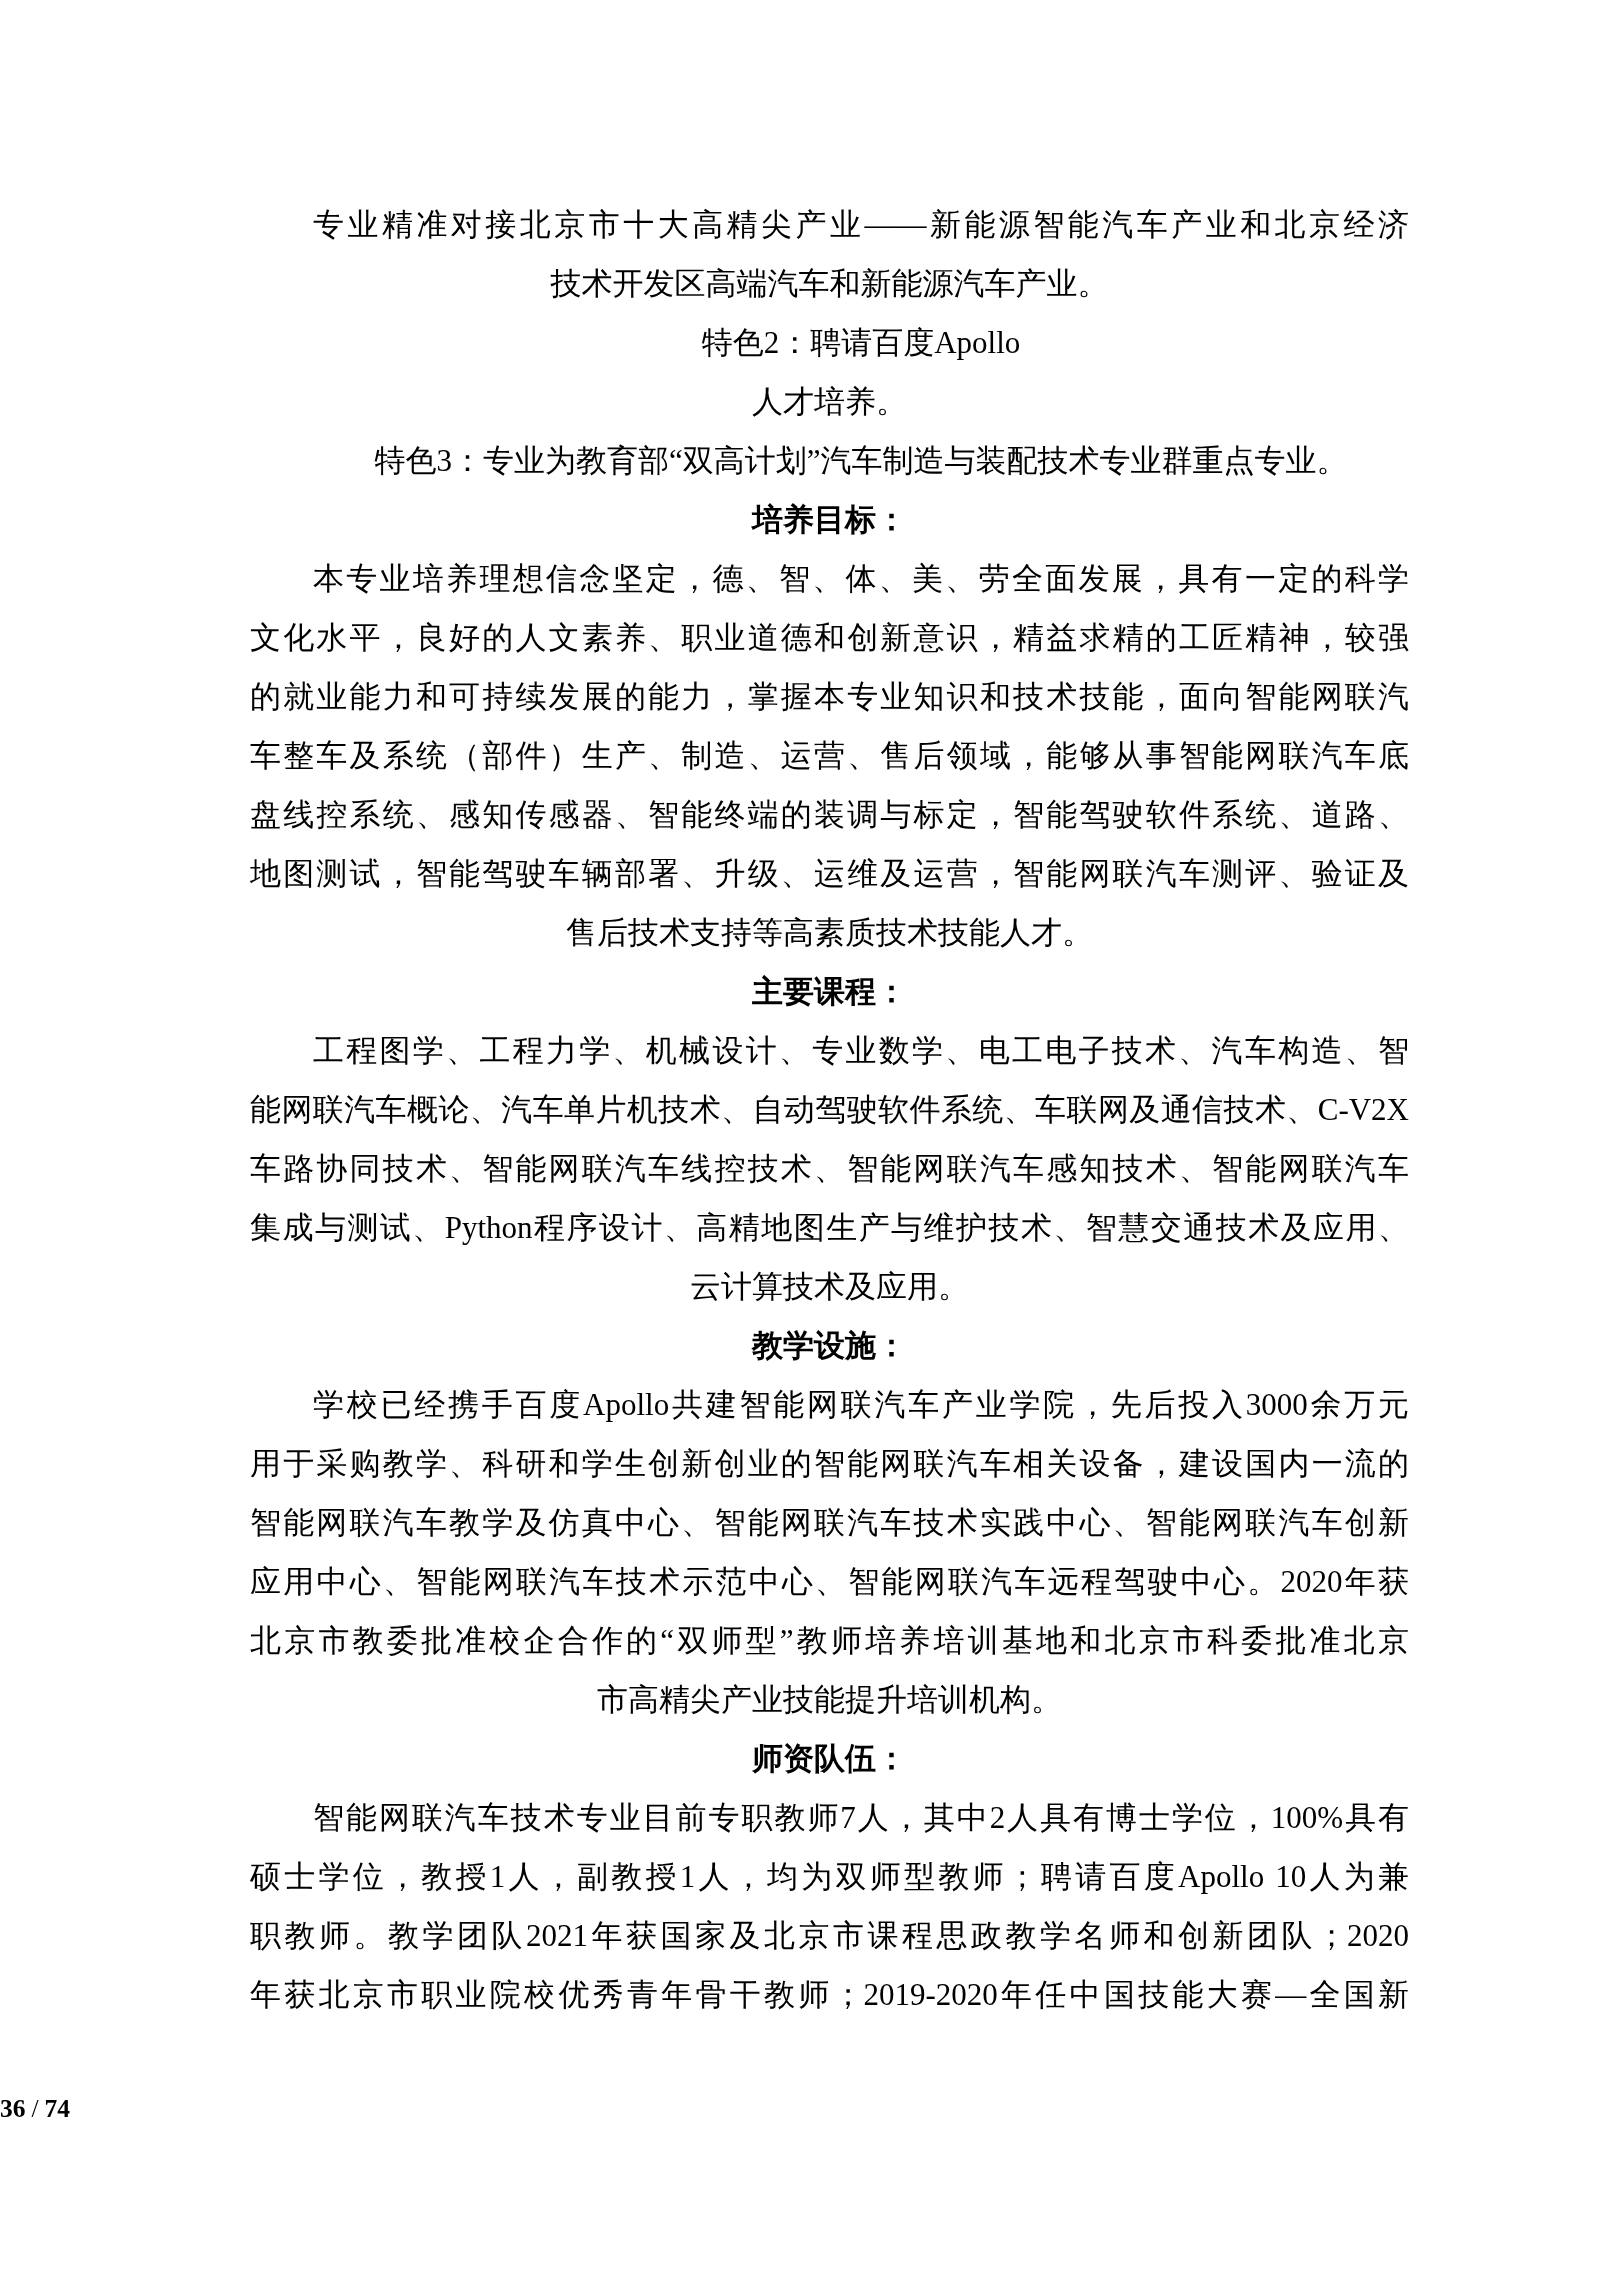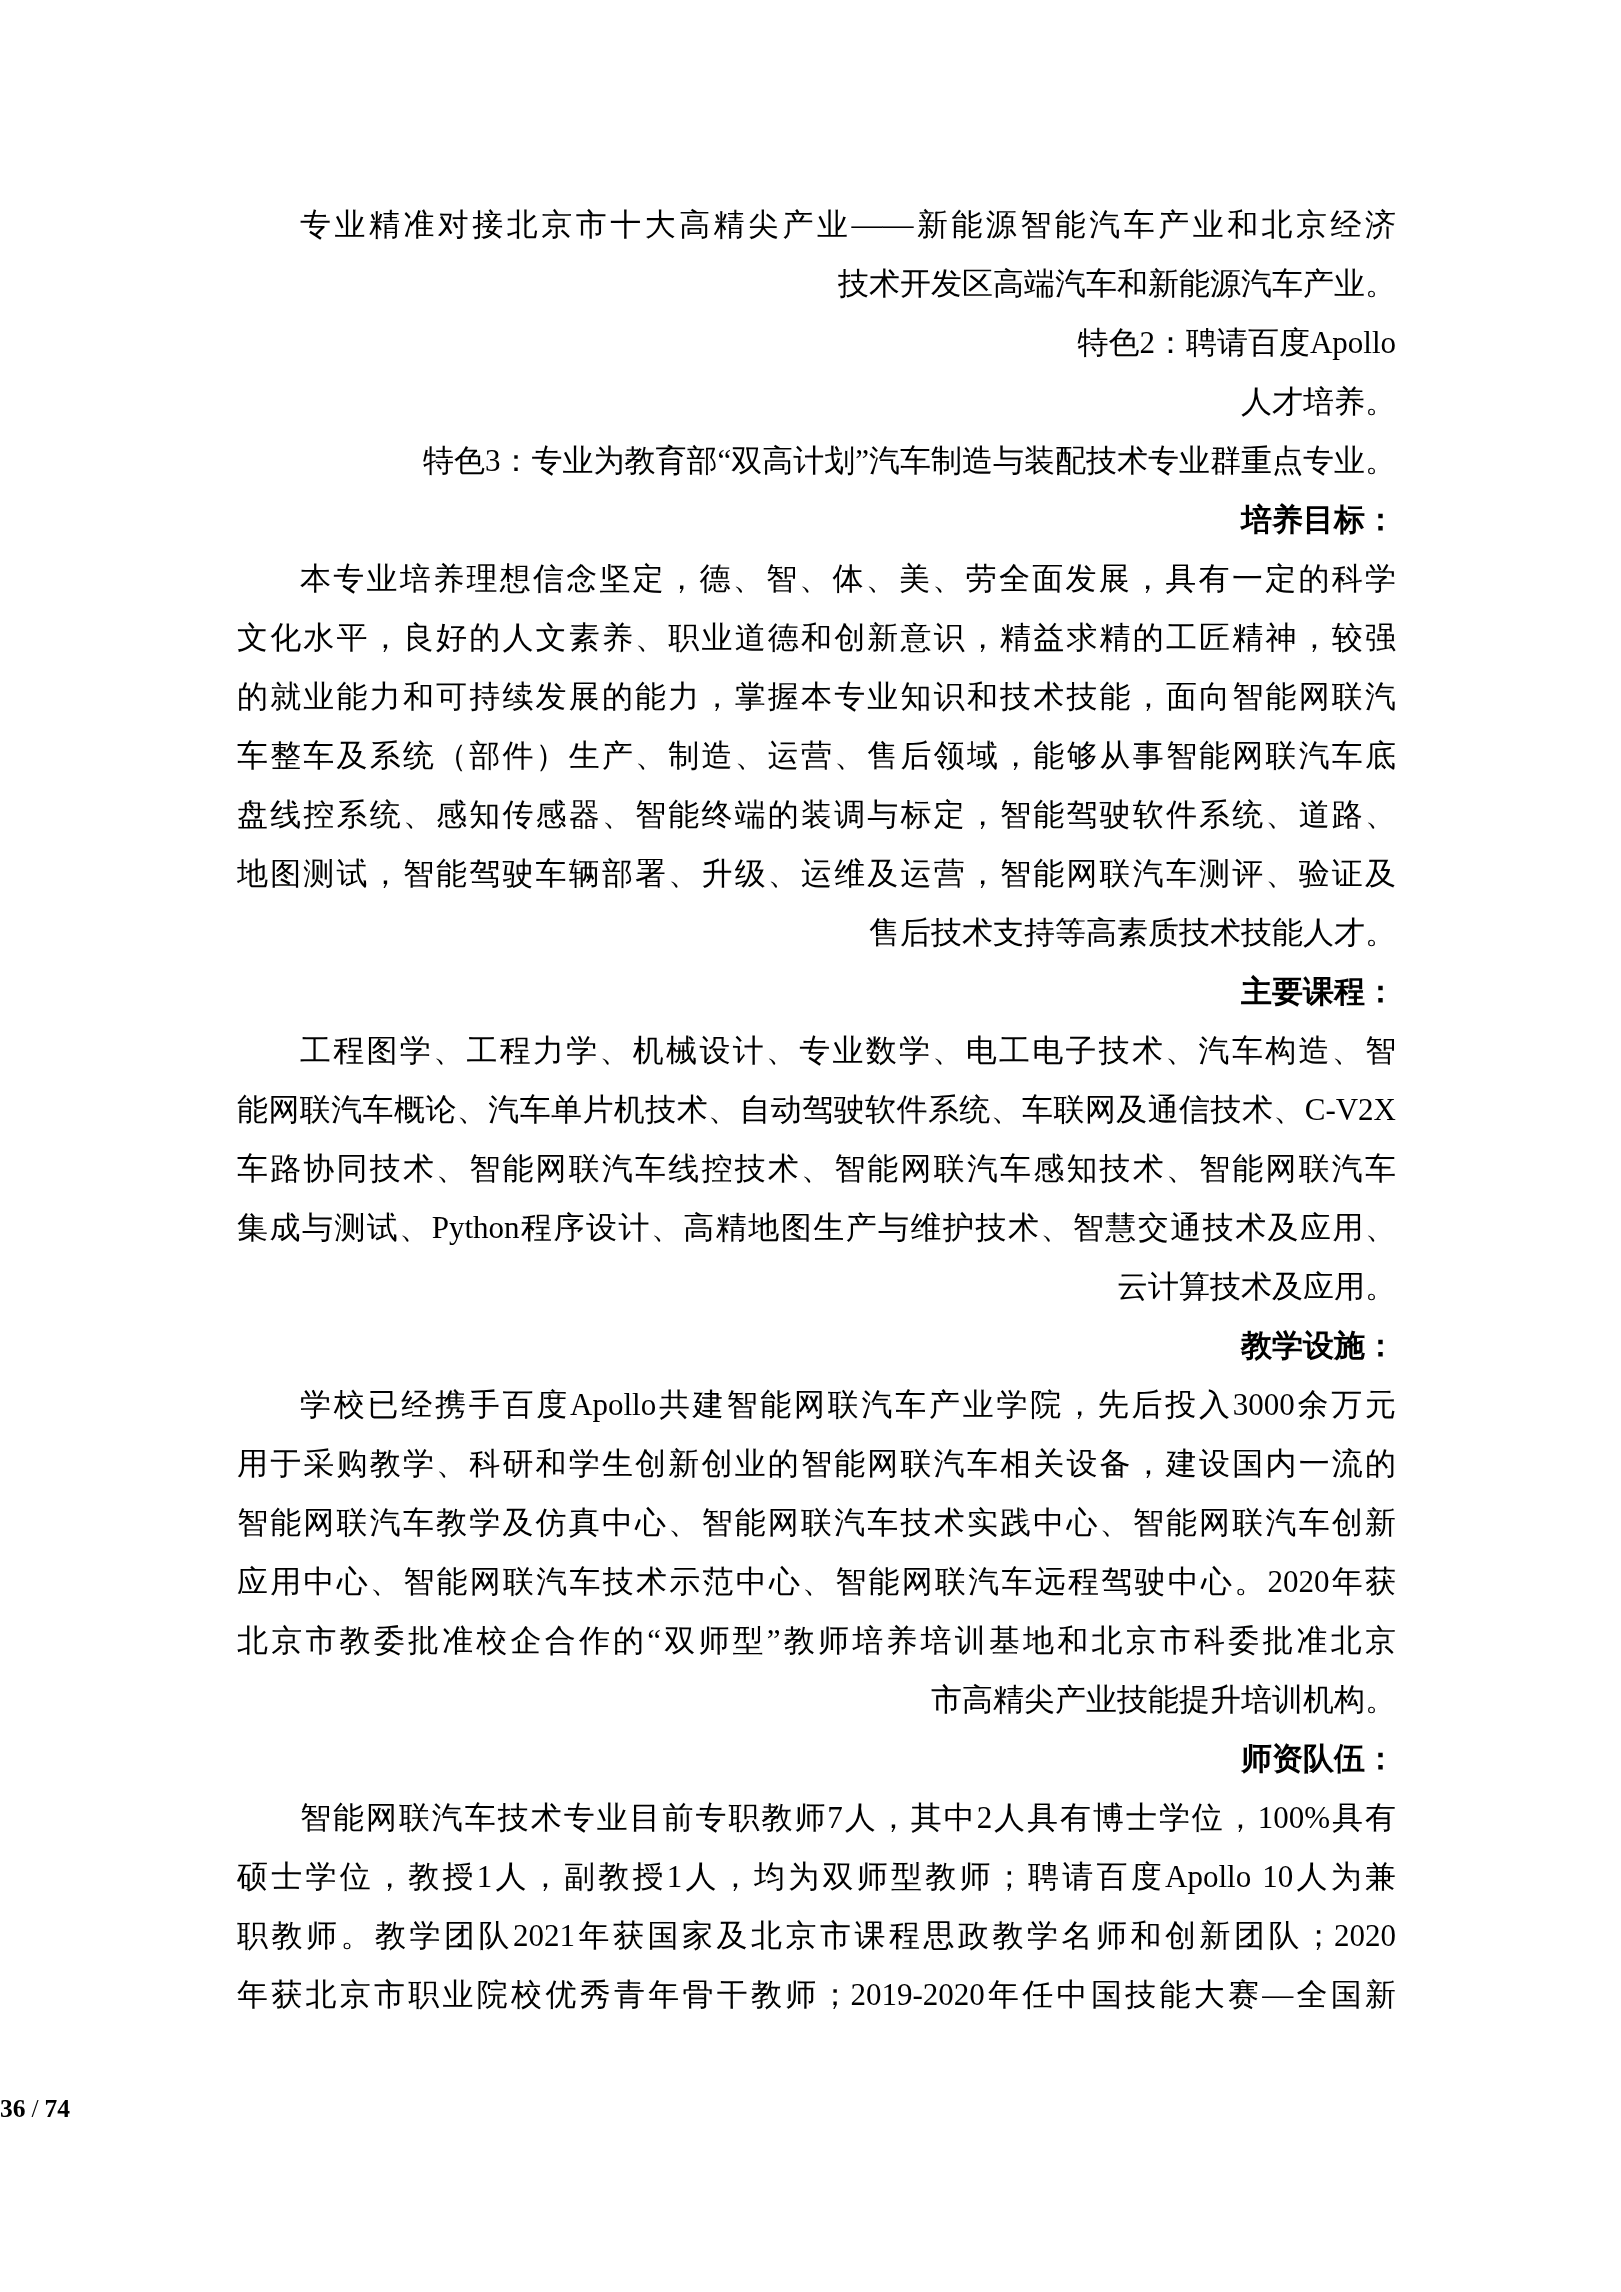--- a/index.html
+++ b/index.html
@@ -12,30 +12,30 @@
     color: #000000;
   }
   .page {
     position: absolute;
     inset: 0;
     background: #ffffff;
     overflow: hidden;
   }
   .text-block {
     position: absolute;
-    left: 237px;
+    left: 250px;
     top: 195px;
     width: 1159px;
   }
   .line {
     font-size: 31px;
     line-height: 59px;
     height: 59px;
     white-space: nowrap;
-    text-align: right;
+    text-align: center;
     font-family: "Liberation Serif", "DejaVu Serif", serif;
   }
   .line.stretch {
     white-space: normal;
     text-align: justify;
     text-align-last: justify;
   }
   .line.indent {
     text-indent: 63px;
   }

